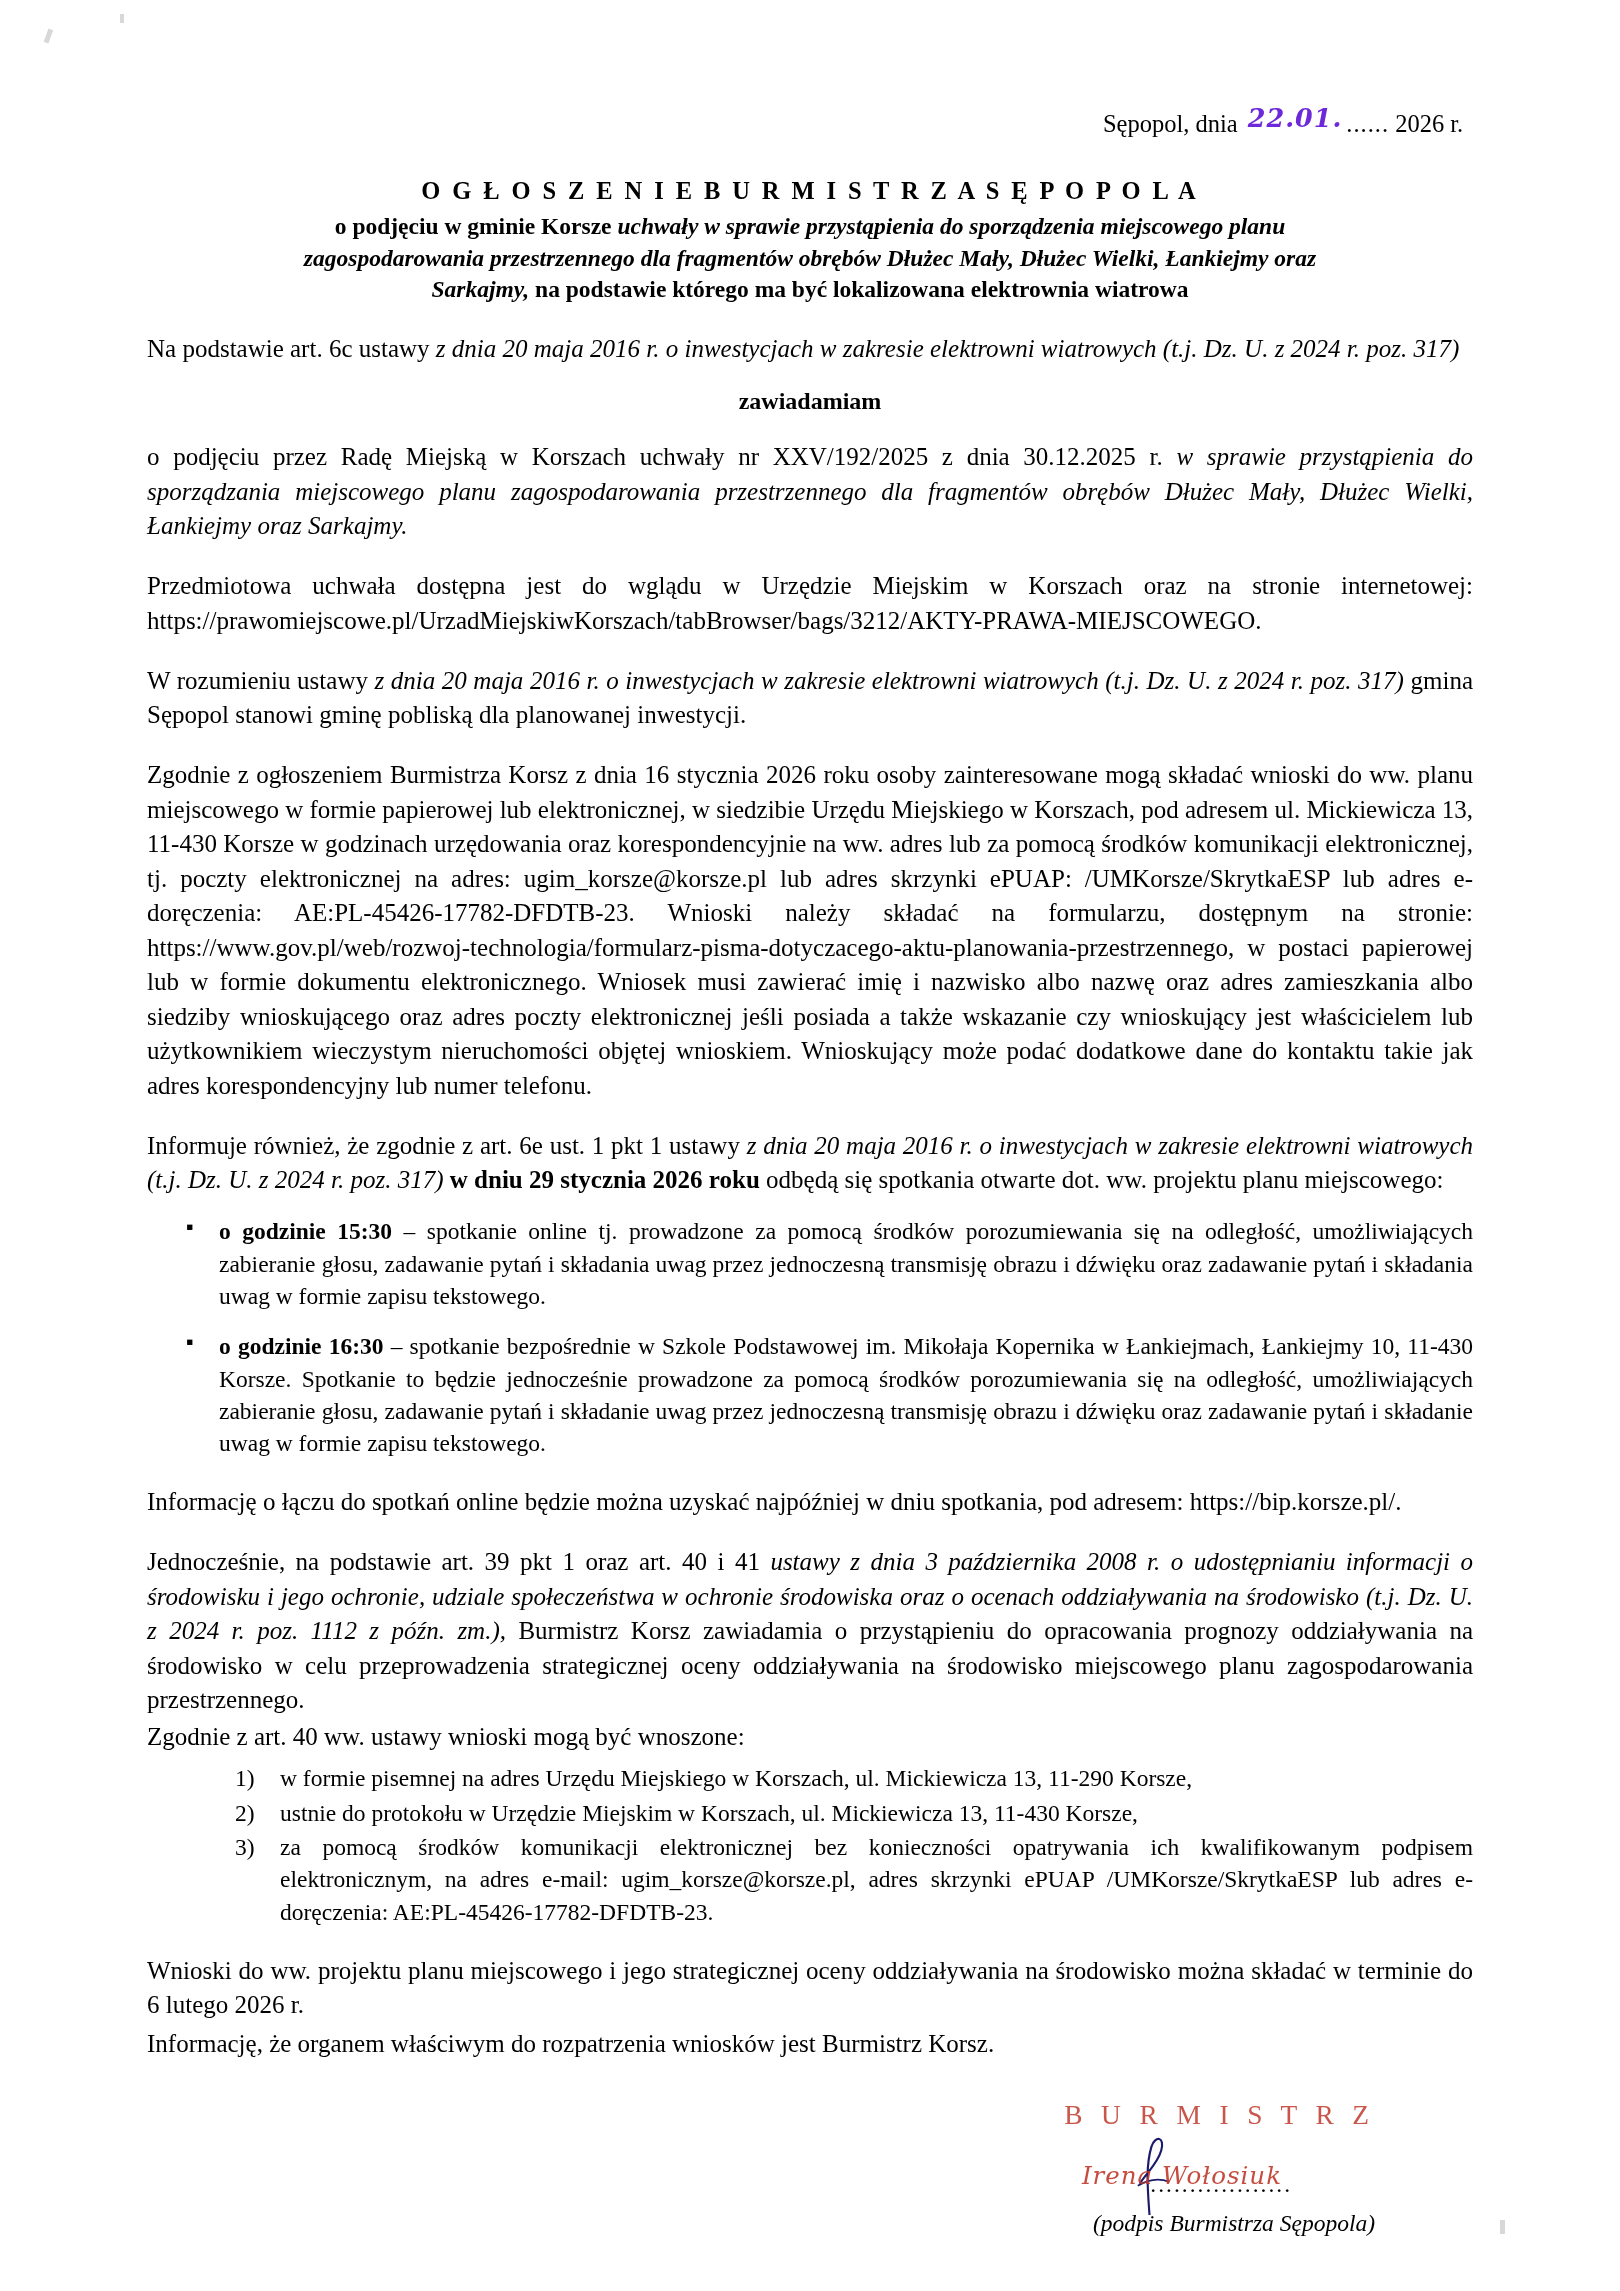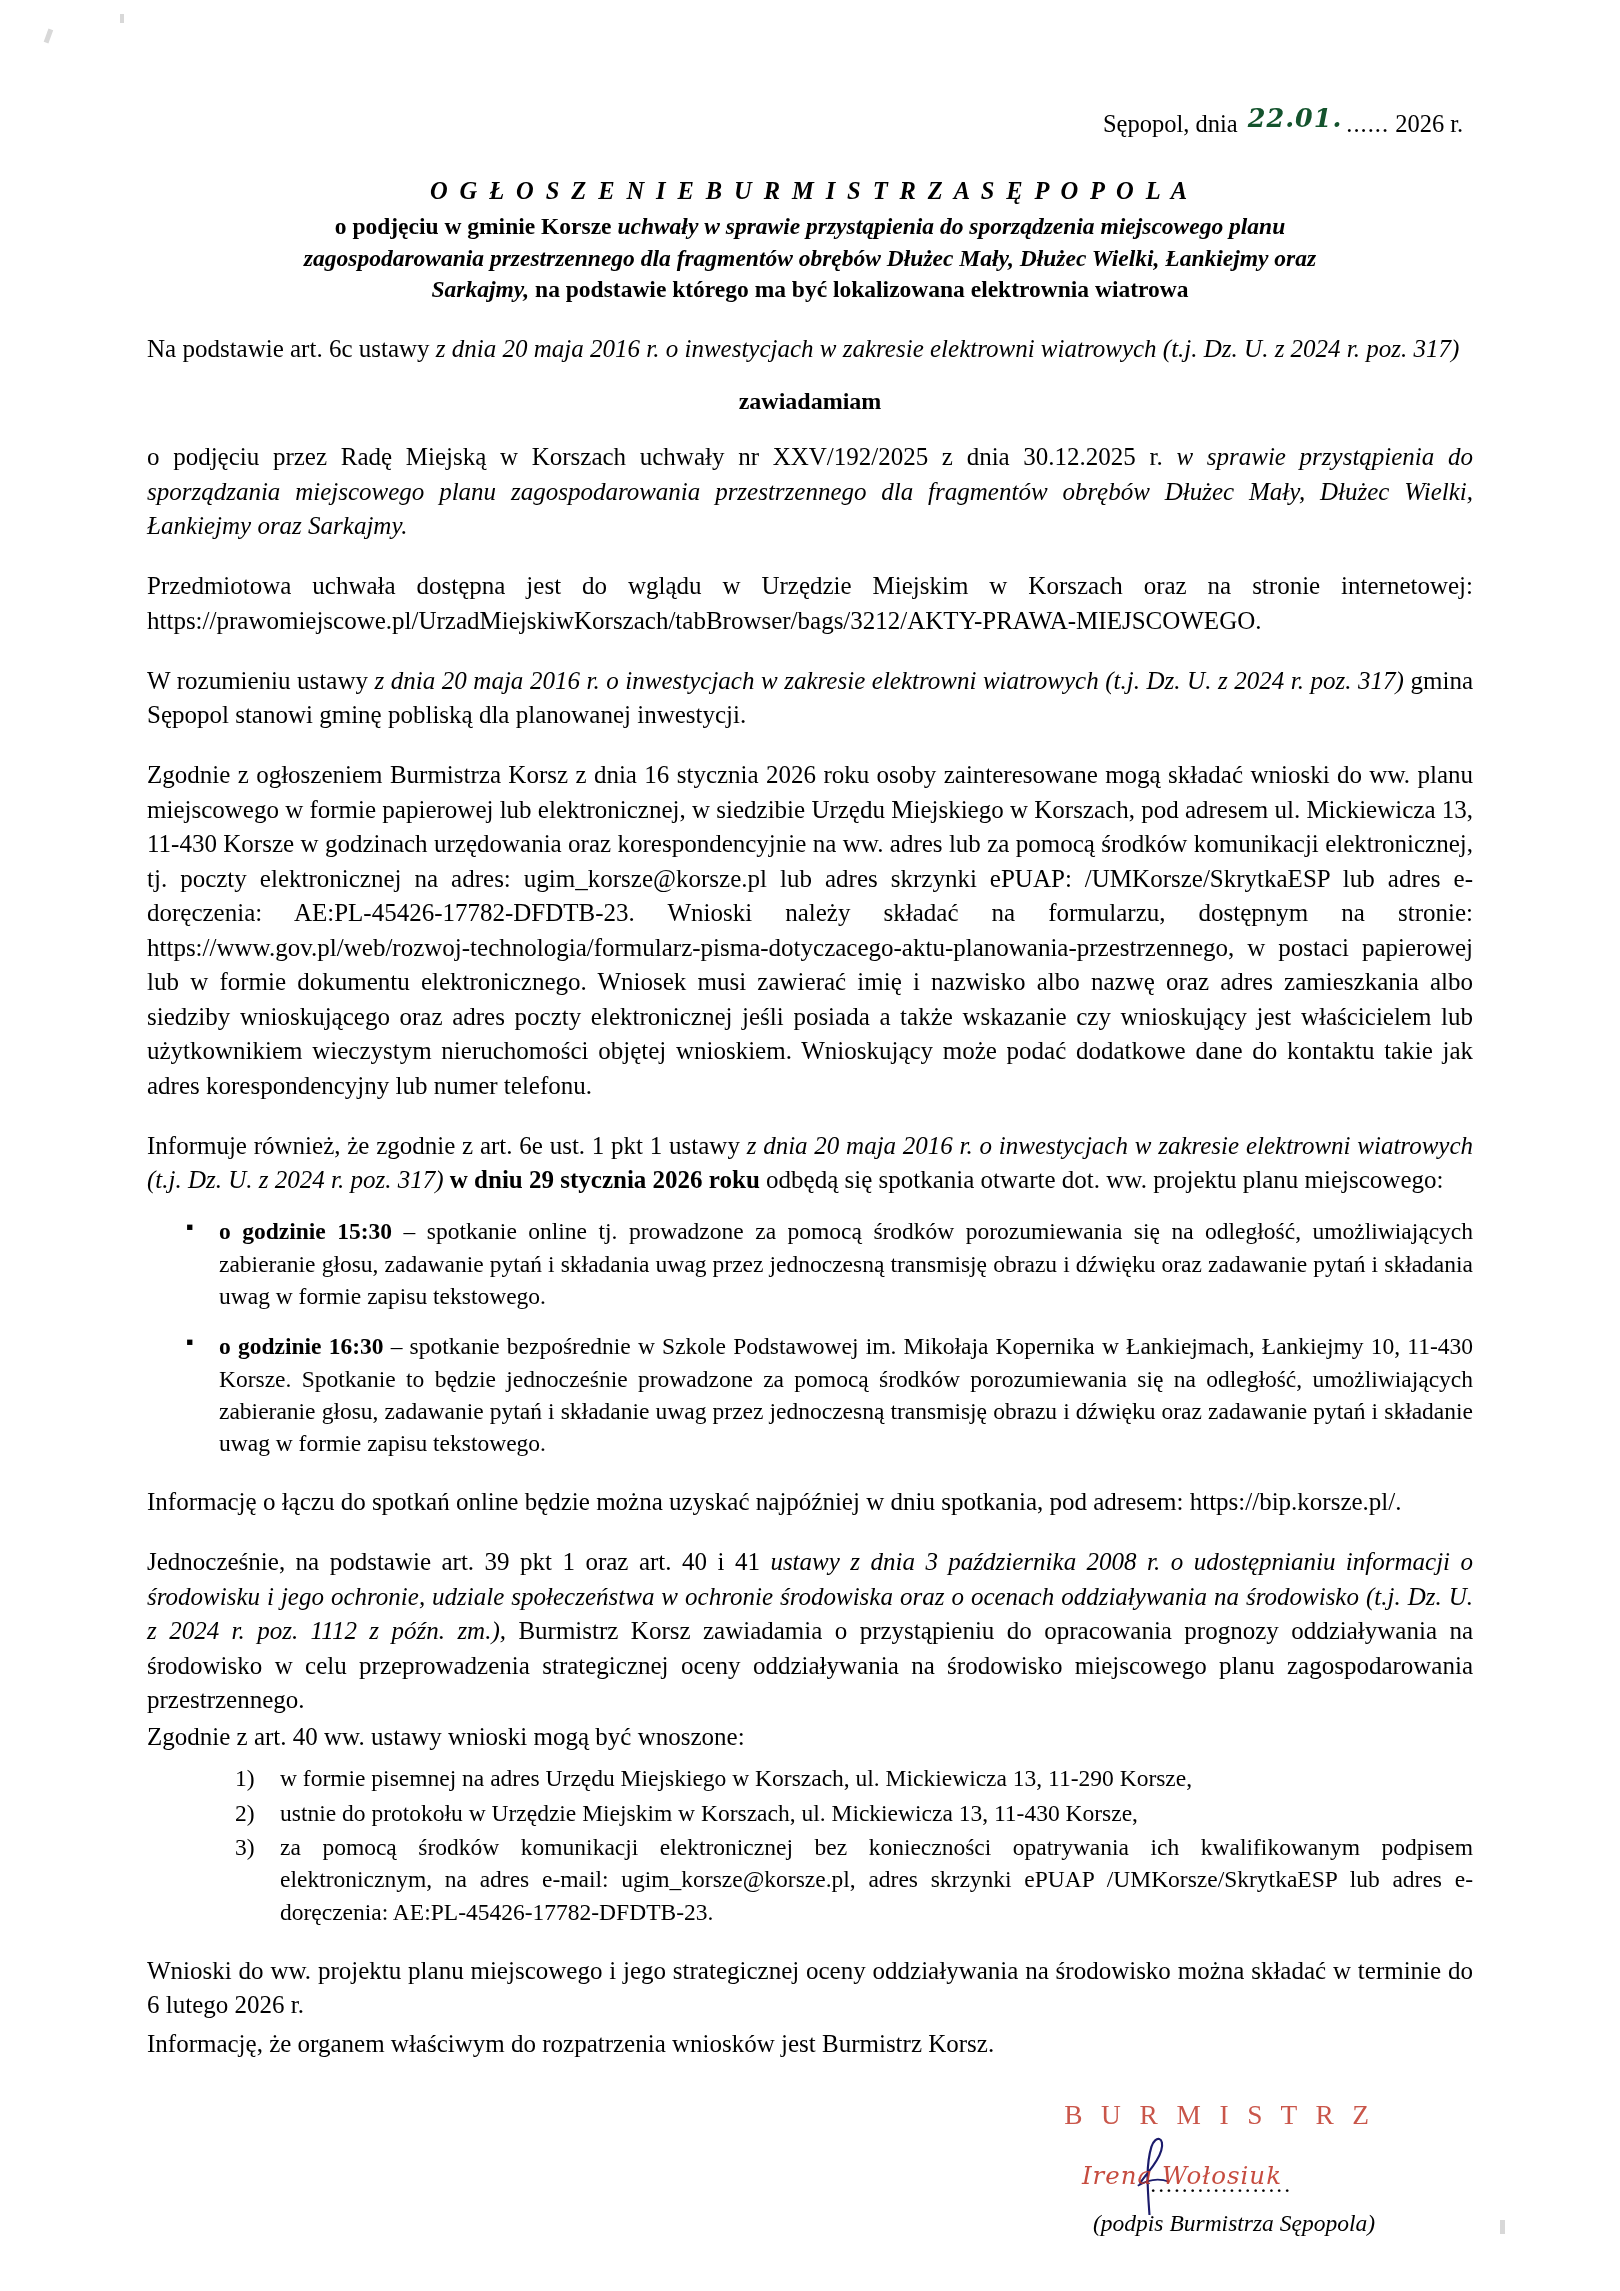--- a/index.html
+++ b/index.html
@@ -24,39 +24,38 @@
   }
   .date-line {
     text-align: right;
     font-size: 24.5px;
     margin-top: 49px;
     margin-right: 9.8px;
     white-space: nowrap;
   }
   .handwritten-date {
     font-family: "DejaVu Serif", serif;
-    color: #14532d;
+    color: #6d28d9;
     font-style: italic;
     font-weight: bold;
     font-size: 25.5px;
     letter-spacing: 1px;
     position: relative;
     top: -4.9px;
     padding: 0 3.9px;
   }
   .dots-inline {
     letter-spacing: 1px;
   }
   h1.title {
     text-align: center;
     font-size: 24.5px;
     font-weight: bold;
     letter-spacing: 2.9px;
     margin: 39px 0 5.9px 0;
-    font-style: italic;
   }
   .subtitle {
     text-align: center;
     font-size: 23.5px;
     font-weight: bold;
     line-height: 1.35;
     margin: 0 29px 0 29px;
   }
   .subtitle .it {
     font-style: italic;

